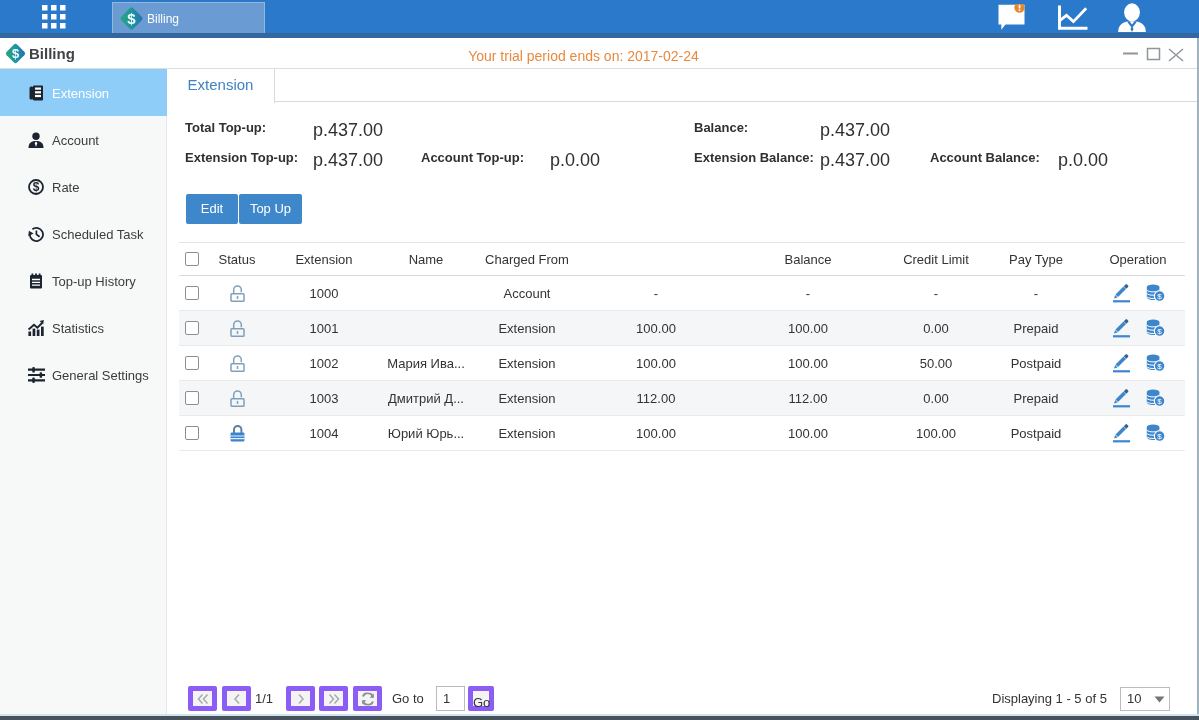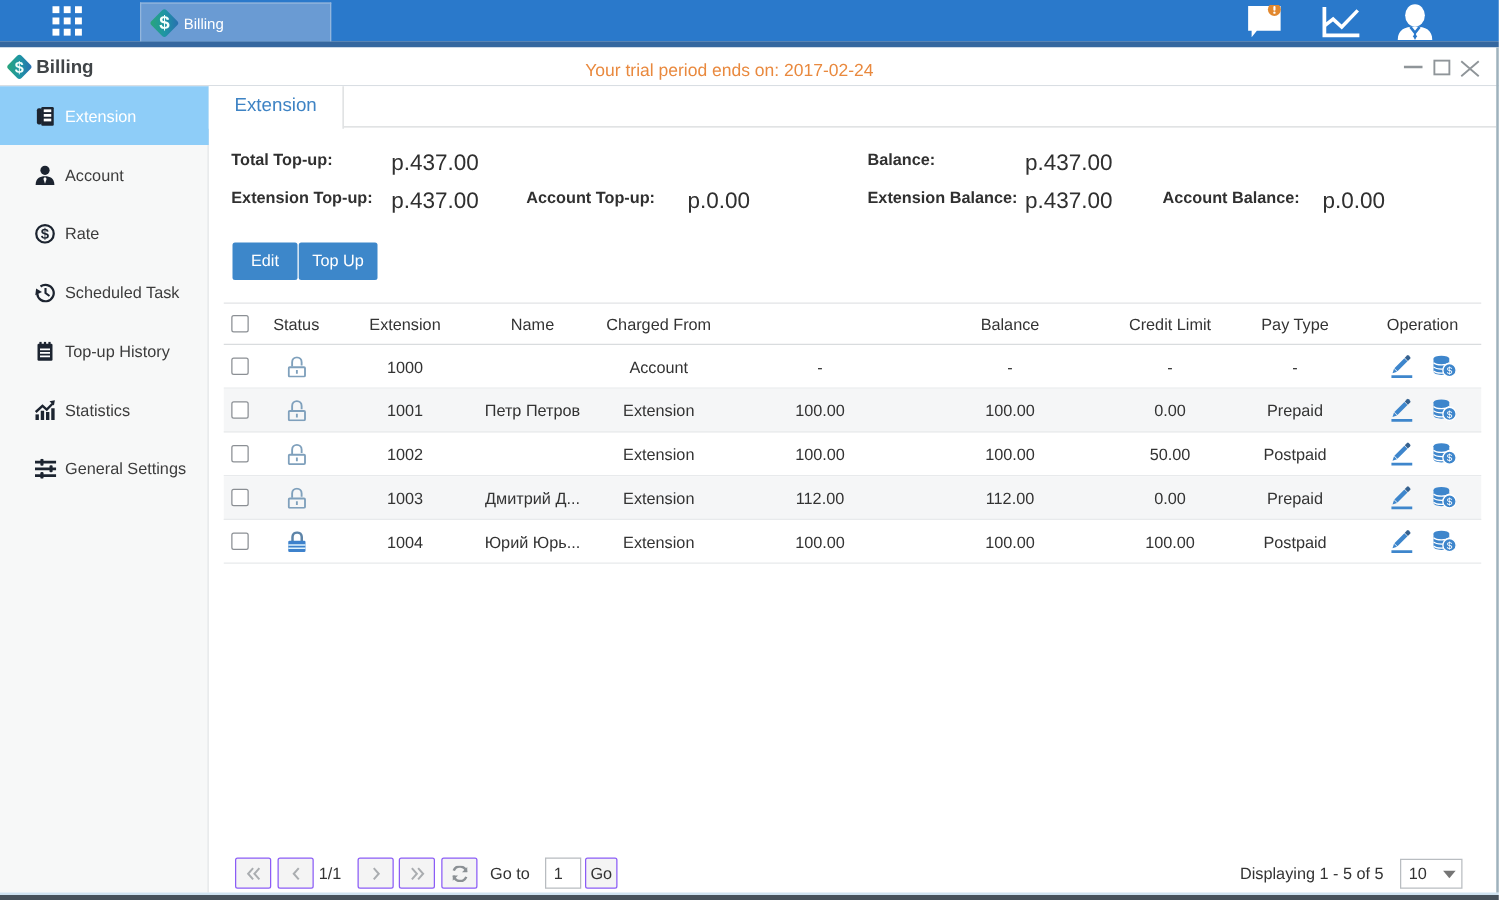--- a/index.html
+++ b/index.html
@@ -49,21 +49,21 @@
 
 
 #tbl { position:absolute; left:11px; top:173px; width:1006px; }
 .trow { position:relative; width:1006px; height:35px; border-bottom:1px solid #e8eaec; }
 #thead { position:relative; width:1006px; height:34px; border-top:1px solid #e2e4e6; border-bottom:1px solid #d9dcde; color:#38393b; }
 .cell { position:absolute; top:0; height:100%; display:flex; align-items:center; justify-content:center; font-size:13px; color:#333; }
 .alt { background:#f5f6f7; }
 .cb { position:absolute; left:6px; top:50%; margin-top:-7px; width:14px; height:14px; border:1px solid #8b8f94; border-radius:2px; background:#fff; }
 
 
-.pbtn { position:absolute; top:617px; width:29px; height:25px; background:#f4f4f4; border:1px solid #8b5cf6; border-radius:2px; }
+.pbtn { position:absolute; top:617px; width:29px; height:25px; background:#f4f4f4; border:5px solid #8b5cf6; border-radius:2px; }
 .pbtn svg { position:absolute; left:50%; top:50%; transform:translate(-50%,-50%); }
 #footer-line { left:0; top:714px; width:1199px; height:2px; background:#cfe3f1; }
 #footer-dark { left:0; top:716px; width:1199px; height:4px; background:#47525c; }
 #rightedge { left:1197px; top:38px; width:2px; height:676px; background:#9fb2bd; }
 </style>
 </head>
 <body>
 <svg width="0" height="0" style="position:absolute;">
   <defs>
     <g id="d-lockopen">
@@ -253,21 +253,20 @@
         </div>
     </div>
     <div class="trow alt">
       <span class="cb"></span>
       <div class="cell" style="left:20px; width:76px;">
           <svg width="15" height="17" viewBox="0 0 15 17">
             <use href="#d-lockopen"></use>
           </svg>
         </div>
       <div class="cell" style="left:95px; width:100px;">1001</div>
-      <div class="cell" style="left:195px; width:104px;">Петр Петров</div>
       <div class="cell" style="left:296px; width:104px;">Extension</div>
       <div class="cell" style="left:417px; width:120px;">100.00</div>
       <div class="cell" style="left:569px; width:120px;">100.00</div>
       <div class="cell" style="left:697px; width:120px;">0.00</div>
       <div class="cell" style="left:797px; width:120px;">Prepaid</div>
       <div class="cell" style="left:899px; width:120px;">
           <svg width="17" height="20" viewBox="0 0 17 20" style="position:absolute; left:35px;">
             <use href="#d-pencil"></use>
           </svg>
           <svg width="19" height="18" viewBox="0 0 19 18" style="position:absolute; left:68px;">
@@ -276,20 +275,21 @@
         </div>
     </div>
     <div class="trow">
       <span class="cb"></span>
       <div class="cell" style="left:20px; width:76px;">
           <svg width="15" height="17" viewBox="0 0 15 17">
             <use href="#d-lockopen"></use>
           </svg>
         </div>
       <div class="cell" style="left:95px; width:100px;">1002</div>
+      <div class="cell" style="left:195px; width:104px;">Мария Ива...</div>
       <div class="cell" style="left:296px; width:104px;">Extension</div>
       <div class="cell" style="left:417px; width:120px;">100.00</div>
       <div class="cell" style="left:569px; width:120px;">100.00</div>
       <div class="cell" style="left:697px; width:120px;">50.00</div>
       <div class="cell" style="left:797px; width:120px;">Postpaid</div>
       <div class="cell" style="left:899px; width:120px;">
           <svg width="17" height="20" viewBox="0 0 17 20" style="position:absolute; left:35px;">
             <use href="#d-pencil"></use>
           </svg>
           <svg width="19" height="18" viewBox="0 0 19 18" style="position:absolute; left:68px;">

